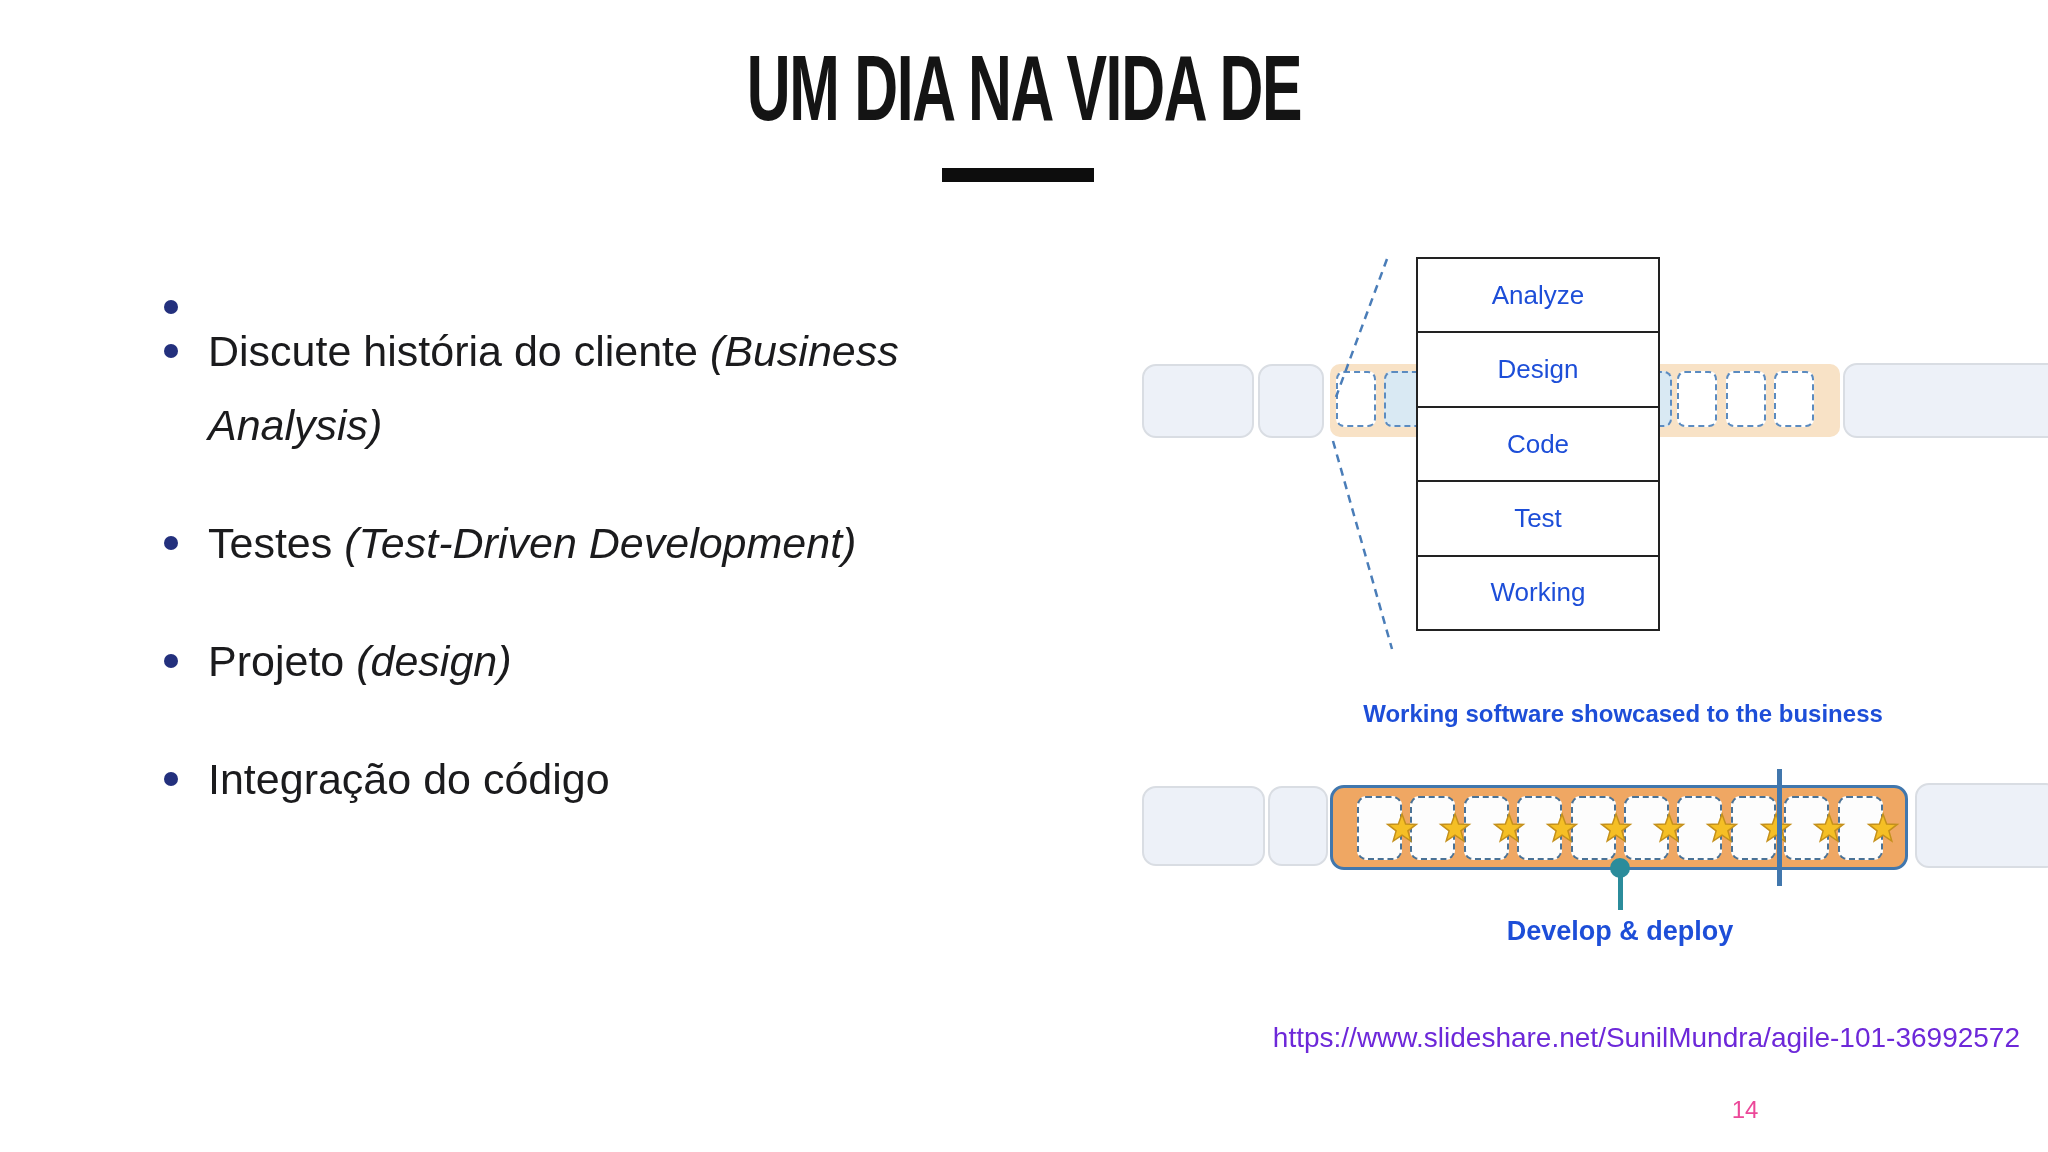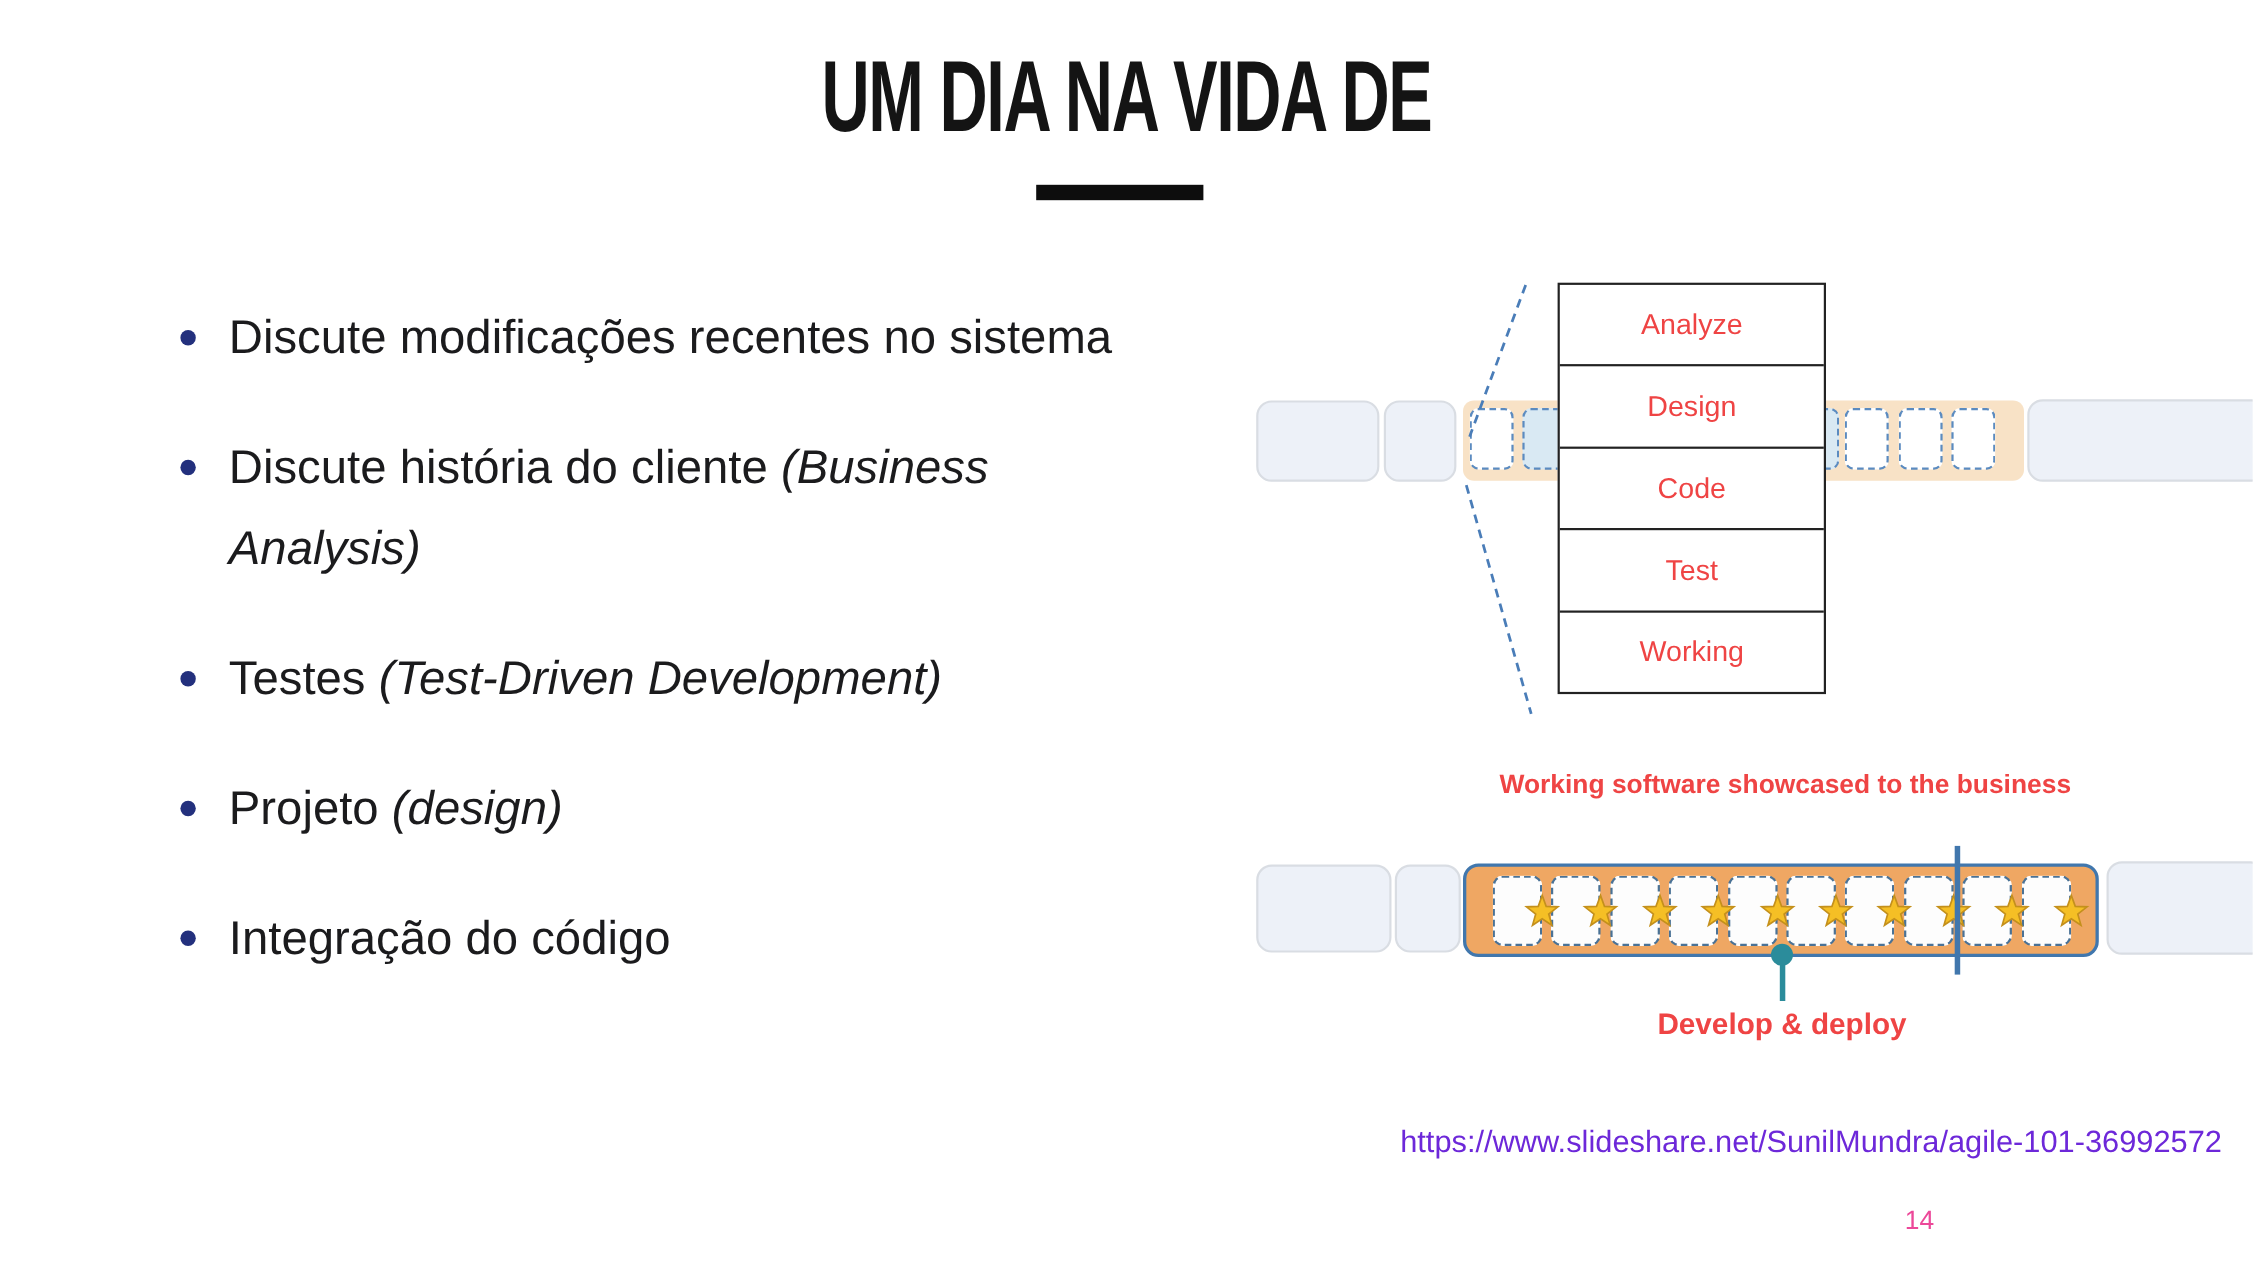--- a/index.html
+++ b/index.html
@@ -26,21 +26,21 @@
   }
   .bullets .dot{
     position:absolute;left:2px;top:30px;width:14px;height:14px;border-radius:50%;
     background:#23307d;
   }
   
   .gray-box{
     position:absolute;background:#edf1f8;border:2px solid #d9dde3;border-radius:14px;
     box-sizing:border-box;
   }
-  .maroon{color:#ef4444;}
+  .maroon{color:#1d4ed8;}
   
   .band1{
     position:absolute;left:1330px;top:364px;width:510px;height:73px;
     background:#f8e2c6;border-radius:10px;
   }
   .cell1{
     position:absolute;top:371px;height:56px;width:40px;background:#ffffff;
     border:2px dashed #5b8bc0;border-radius:8px;box-sizing:border-box;z-index:1;
   }
   .cell1.blue{background:#d9e9f3;}
@@ -95,21 +95,21 @@
 </style>
 </head>
 <body>
 
 <div class="slide">
 
   <div class="title">UM DIA NA VIDA DE</div>
   <div class="title-bar"></div>
 
   <ul class="bullets" id="bullet-list">
-      <li><span class="dot"></span><span><span>Discute modificações recentes no sistema</span></span></li>
+      <li><span class="dot"></span></li>
       <li><span class="dot"></span><span><span>Discute história do cliente </span><i>(Business</i><br><i>Analysis)</i></span></li>
       <li><span class="dot"></span><span><span>Testes </span><i>(Test-Driven Development)</i></span></li>
       <li><span class="dot"></span><span><span>Projeto </span><i>(design)</i></span></li>
       <li><span class="dot"></span><span><span>Integração do código</span></span></li>
     </ul>
 
   <div class="gray-box" style="left:1142px;top:364px;width:112px;height:74px;"></div>
   <div class="gray-box" style="left:1258px;top:364px;width:66px;height:74px;"></div>
   <div class="band1"></div>
   <div class="cell1" style="left:1336px;"></div>

